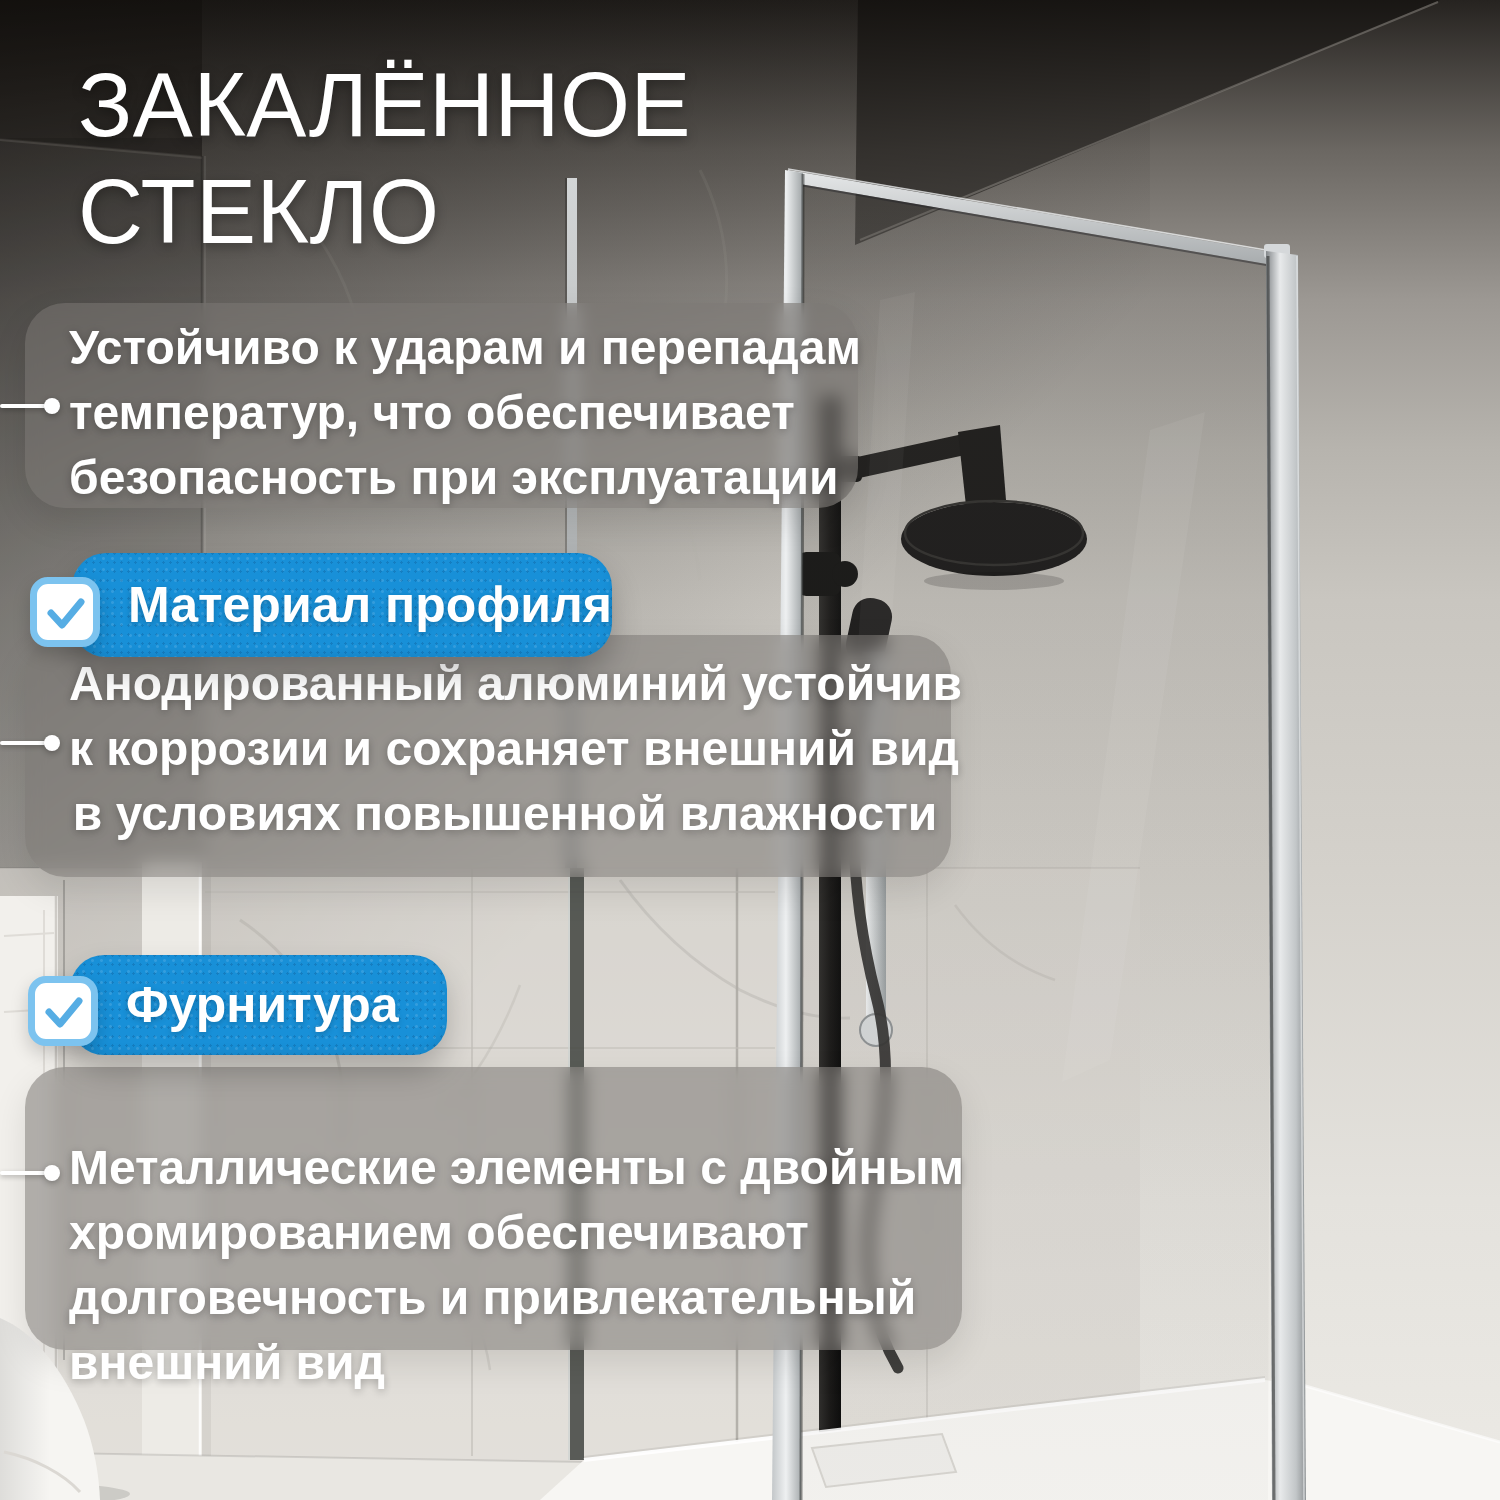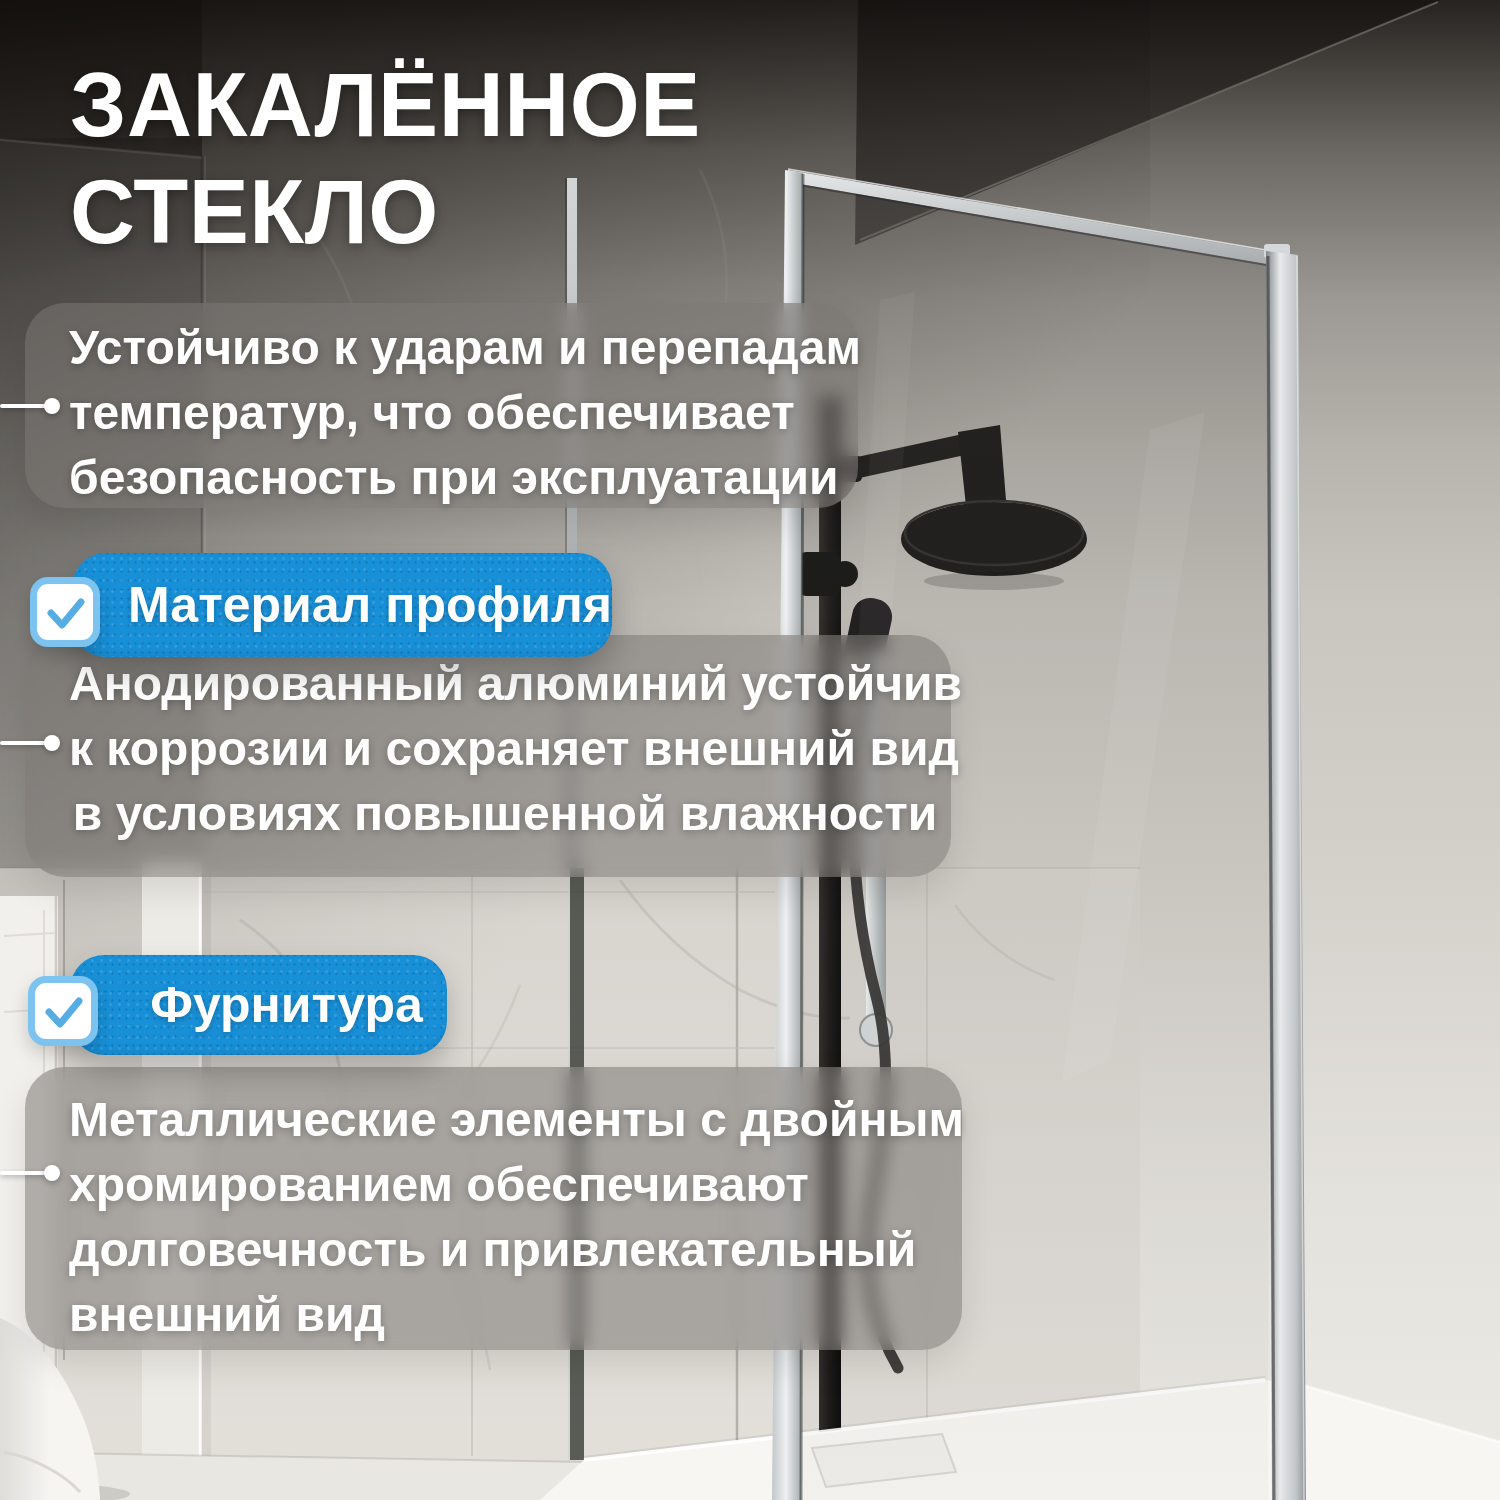--- a/index.html
+++ b/index.html
@@ -4,22 +4,22 @@
 <style>
   html,body{margin:0;padding:0;background:#777;}
   #stage{
     position:relative;width:1500px;height:1500px;overflow:hidden;
     font-family:"Liberation Sans","DejaVu Sans",sans-serif;
     -webkit-font-smoothing:antialiased;
   }
   #bg{position:absolute;left:0;top:0;width:1500px;height:1500px;display:block;}
 
   .title{
-    position:absolute;left:70px;top:52px;
-    font-size:90px;line-height:107px;font-weight:bold;color:#ffffff;
+    position:absolute;left:78px;top:52px;
+    font-size:90px;line-height:107px;font-weight:normal;color:#ffffff;
     letter-spacing:.5px;white-space:pre-line;
     text-shadow:0 3px 12px rgba(0,0,0,.35);
     z-index:5;
   }
 
   .panel{
     position:absolute;border-radius:40px;
     background:rgba(122,119,114,.55);
     -webkit-backdrop-filter:blur(9px);backdrop-filter:blur(9px);
     box-shadow:0 14px 34px rgba(0,0,0,.10);
@@ -29,37 +29,37 @@
     position:absolute;left:44px;top:0;right:10px;
     font-size:48px;line-height:65px;font-weight:bold;color:#ffffff;
     white-space:pre;
     text-shadow:0 2px 8px rgba(0,0,0,.28);
   }
   #panel-1{left:25px;top:303px;width:833px;height:205px;}
   #panel-1 .ptext{padding-top:12px;}
   #panel-2{left:25px;top:635px;width:926px;height:242px;}
   #panel-2 .ptext{padding-top:16px;text-align:center;}
   #panel-3{left:25px;top:1067px;width:937px;height:283px;}
-  #panel-3 .ptext{padding-top:20px;}
+  #panel-3 .ptext{padding-top:28px;margin-top:40px;}
 
   .bullet{position:absolute;left:0;z-index:6;}
   .bullet .b-line{position:absolute;left:0;top:-2px;width:46px;height:4px;background:#fff;border-radius:2px;box-shadow:0 2px 5px rgba(0,0,0,.25);}
   .bullet .b-dot{position:absolute;left:44px;top:-8px;width:16px;height:16px;background:#fff;border-radius:50%;box-shadow:0 2px 6px rgba(0,0,0,.3);}
   #bullet-1{top:406px;} #bullet-2{top:743px;} #bullet-3{top:1173px;}
 
   .badge{
     position:absolute;border-radius:34px;z-index:7;
     background-color:#1890d8;
     background-image:
       radial-gradient(rgba(255,255,255,.12) 1.2px, transparent 1.4px),
       radial-gradient(rgba(6,60,105,.22) 1px, transparent 1.2px);
     background-size:9px 11px,7px 9px;
     background-position:0 0,4px 5px;
     box-shadow:0 16px 30px rgba(0,0,0,.22), inset 0 -4px 10px rgba(0,0,0,.08);
-    display:flex;align-items:center;justify-content:center;
+    display:flex;align-items:center;
   }
   .badge .blabel{
     font-size:50px;font-weight:bold;color:#ffffff;padding-left:56px;
     text-shadow:0 2px 6px rgba(0,0,0,.22);white-space:pre;
   }
   #badge-1{left:72px;top:553px;width:540px;height:104px;}
   #badge-2{left:70px;top:955px;width:377px;height:100px;}
 
   .checkbox{
     position:absolute;left:-42px;width:70px;height:70px;box-sizing:border-box;

